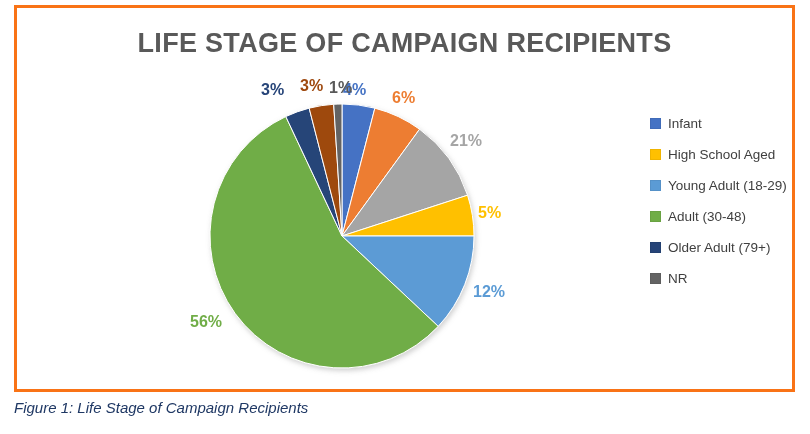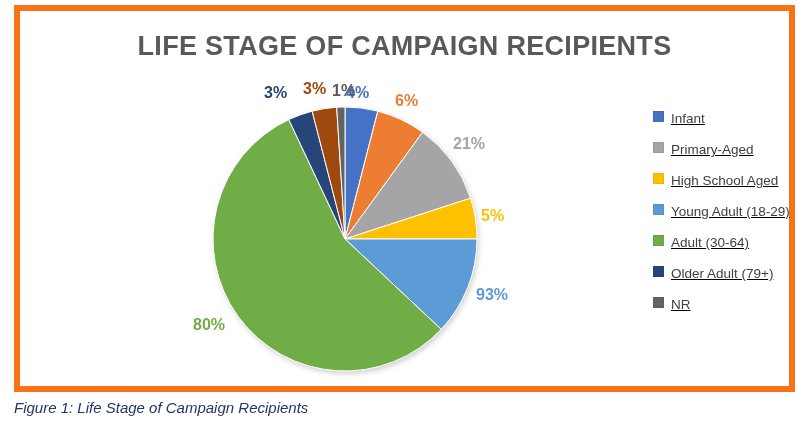--- a/index.html
+++ b/index.html
@@ -25,21 +25,21 @@
   }
 
   
   #chart-frame {
     position: absolute;
     left: 14px;
     top: 5px;
     width: 781px;
     height: 387px;
     box-sizing: border-box;
-    border: 6px solid #f97316;
+    border: 3px solid #f97316;
     background: #ffffff;
   }
 
   
   #chart-title {
     position: absolute;
     left: 0;
     top: 20px;
     width: 100%;
     text-align: center;
@@ -76,23 +76,22 @@
 
   
   #legend {
     position: absolute;
     left: 633px;
     top: 100px;
     width: 160px;
   }
   .legend-item {
     display: flex;
-    align-items: flex-start;
+    align-items: center;
     height: 31px;
-    text-decoration: underline;
   }
   .legend-swatch {
     width: 11px;
     height: 11px;
     flex: 0 0 auto;
     margin-right: 7px;
     border: 1px solid rgba(0,0,0,0.06);
     box-sizing: border-box;
   }
   .legend-label {
@@ -138,48 +137,44 @@
             <path d="M 150 140 L 93.80 20.56 A 132 132 0 0 1 117.17 12.15 Z" fill="#264478" stroke="#ffffff" stroke-width="1"></path>
             <path d="M 150 140 L 117.17 12.15 A 132 132 0 0 1 141.71 8.26 Z" fill="#9E480E" stroke="#ffffff" stroke-width="1"></path>
             <path d="M 150 140 L 141.71 8.26 A 132 132 0 0 1 150.00 8.00 Z" fill="#636363" stroke="#ffffff" stroke-width="1"></path>
           </g>
       </svg>
       <div id="pie-data-labels">
           <div class="data-label" style="color: rgb(68, 114, 196); left: 151px; top: -14px;">4%</div>
           <div class="data-label" style="color: rgb(237, 125, 49); left: 200px; top: -6px;">6%</div>
           <div class="data-label" style="color: rgb(165, 165, 165); left: 258px; top: 37px;">21%</div>
           <div class="data-label" style="color: rgb(255, 192, 0); left: 286px; top: 109px;">5%</div>
-          <div class="data-label" style="color: rgb(91, 155, 213); left: 281px; top: 188px;">93%</div>
-          <div class="data-label" style="color: rgb(112, 173, 71); left: -2px; top: 218px;">80%</div>
+          <div class="data-label" style="color: rgb(91, 155, 213); left: 281px; top: 188px;">12%</div>
+          <div class="data-label" style="color: rgb(112, 173, 71); left: -2px; top: 218px;">56%</div>
           <div class="data-label" style="color: rgb(38, 68, 120); left: 69px; top: -14px;">3%</div>
           <div class="data-label" style="color: rgb(158, 72, 14); left: 108px; top: -18px;">3%</div>
           <div class="data-label" style="color: rgb(89, 89, 89); left: 137px; top: -16px;">1%</div>
         </div>
     </div>
 
     <div id="legend">
         <div class="legend-item">
           <span class="legend-swatch" style="background: rgb(68, 114, 196);"></span>
           <span class="legend-label">Infant</span>
         </div>
         <div class="legend-item">
-          <span class="legend-swatch" style="background: rgb(165, 165, 165);"></span>
-          <span class="legend-label">Primary-Aged</span>
-        </div>
-        <div class="legend-item">
           <span class="legend-swatch" style="background: rgb(255, 192, 0);"></span>
           <span class="legend-label">High School Aged</span>
         </div>
         <div class="legend-item">
           <span class="legend-swatch" style="background: rgb(91, 155, 213);"></span>
           <span class="legend-label">Young Adult (18-29)</span>
         </div>
         <div class="legend-item">
           <span class="legend-swatch" style="background: rgb(112, 173, 71);"></span>
-          <span class="legend-label">Adult (30-64)</span>
+          <span class="legend-label">Adult (30-48)</span>
         </div>
         <div class="legend-item">
           <span class="legend-swatch" style="background: rgb(38, 68, 120);"></span>
           <span class="legend-label">Older Adult (79+)</span>
         </div>
         <div class="legend-item">
           <span class="legend-swatch" style="background: rgb(99, 99, 99);"></span>
           <span class="legend-label">NR</span>
         </div>
       </div>

